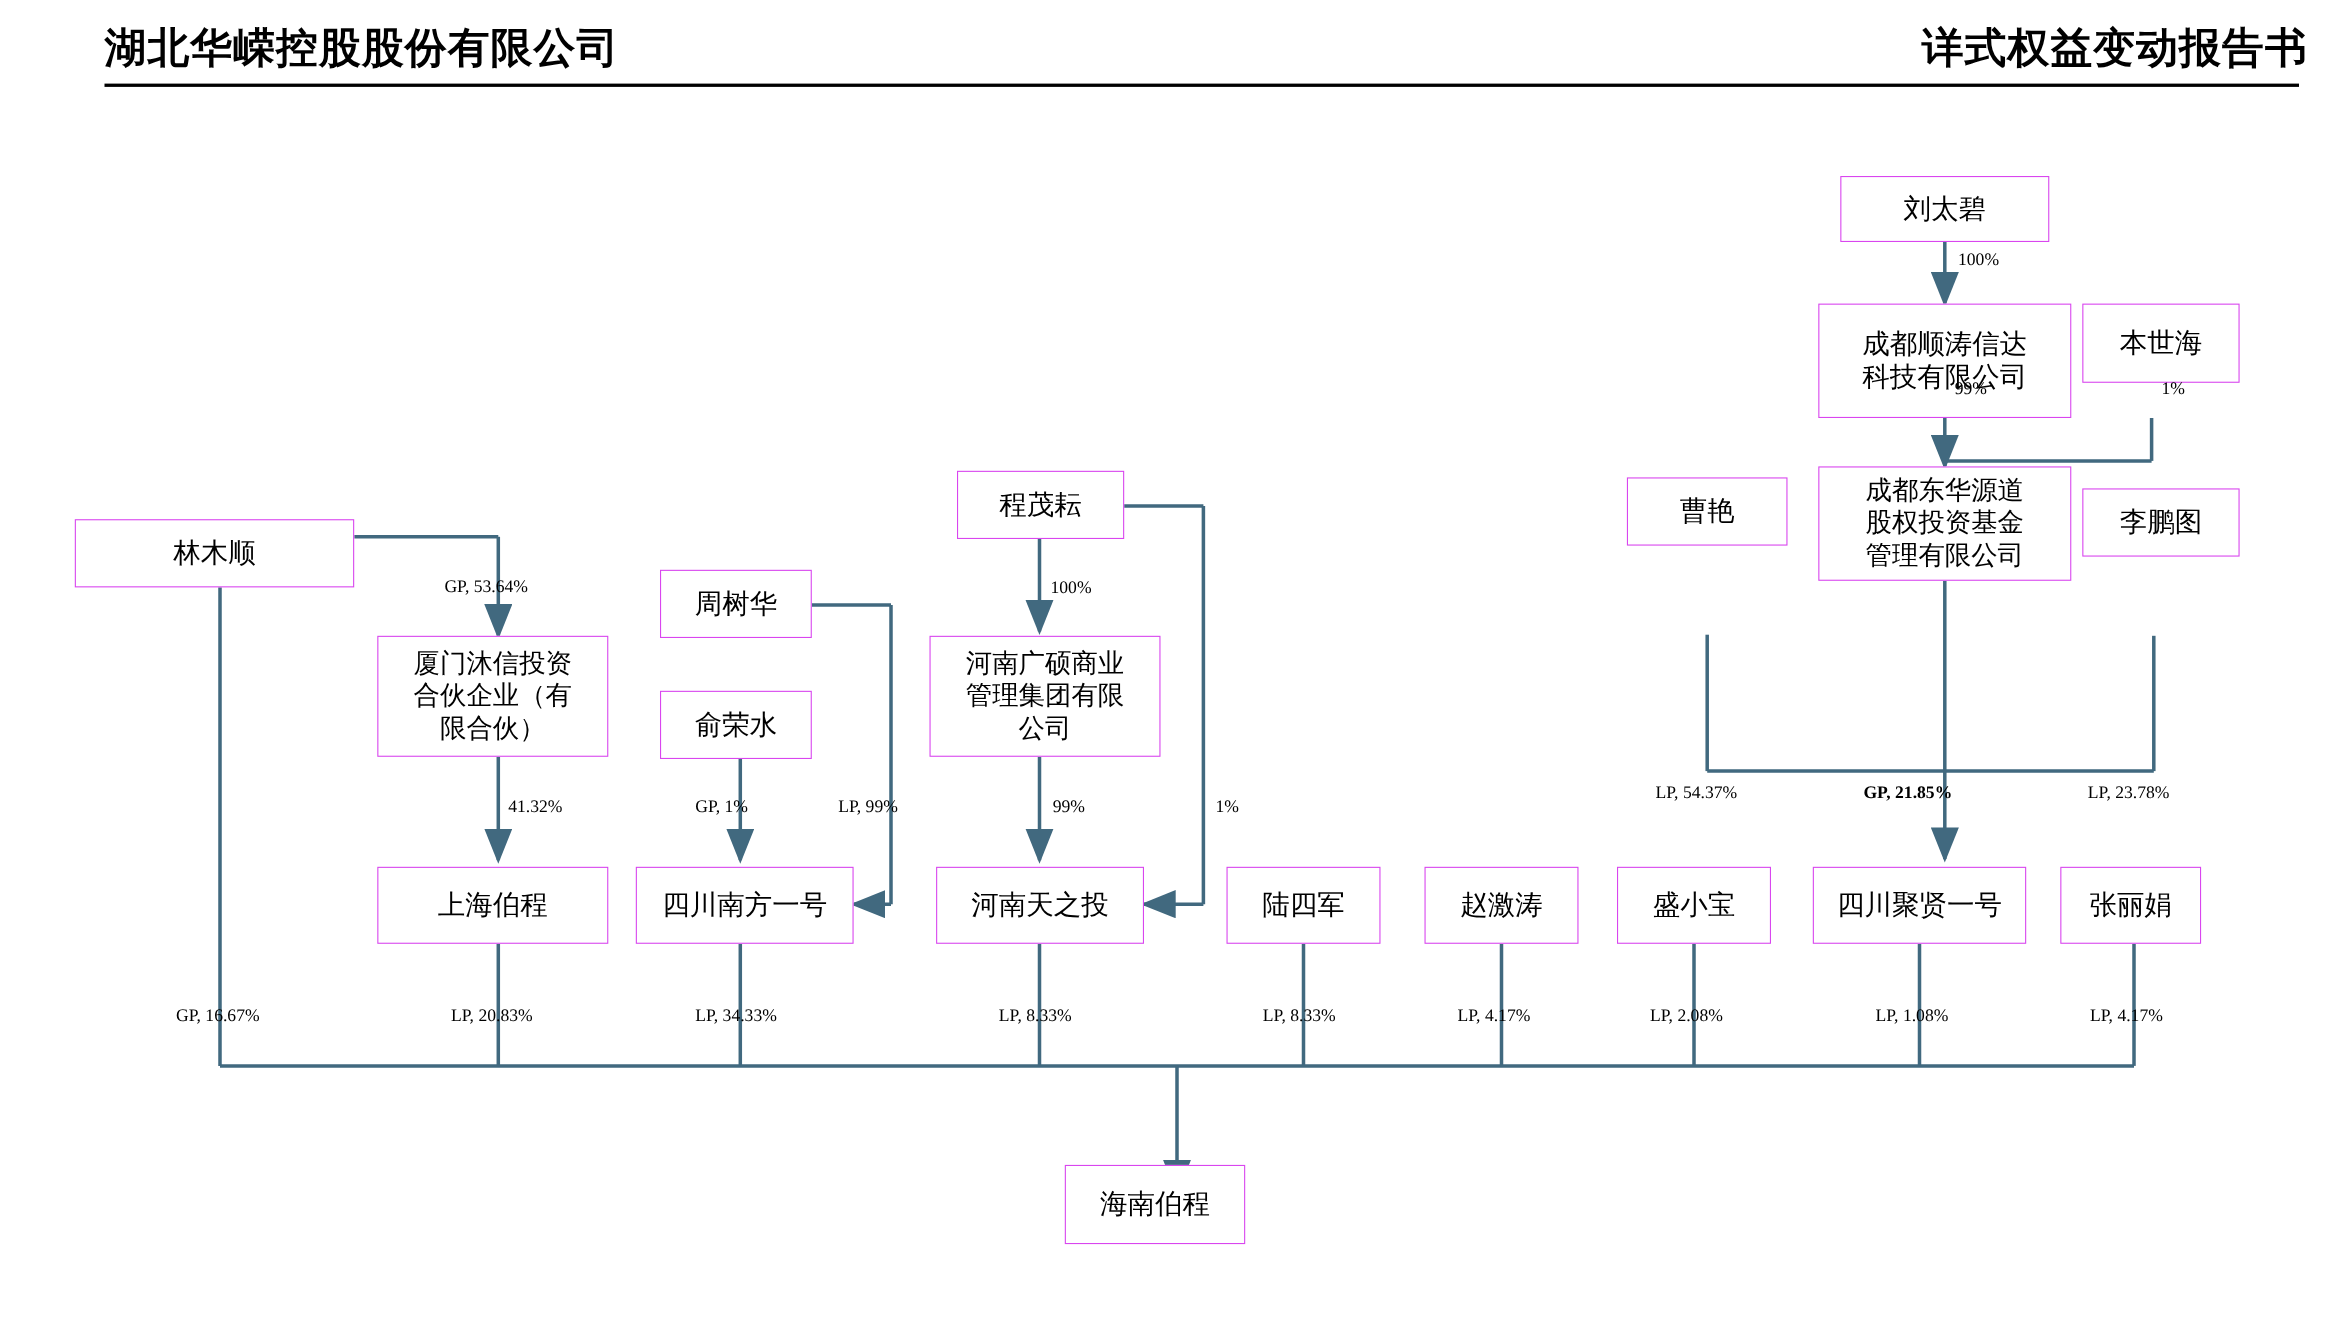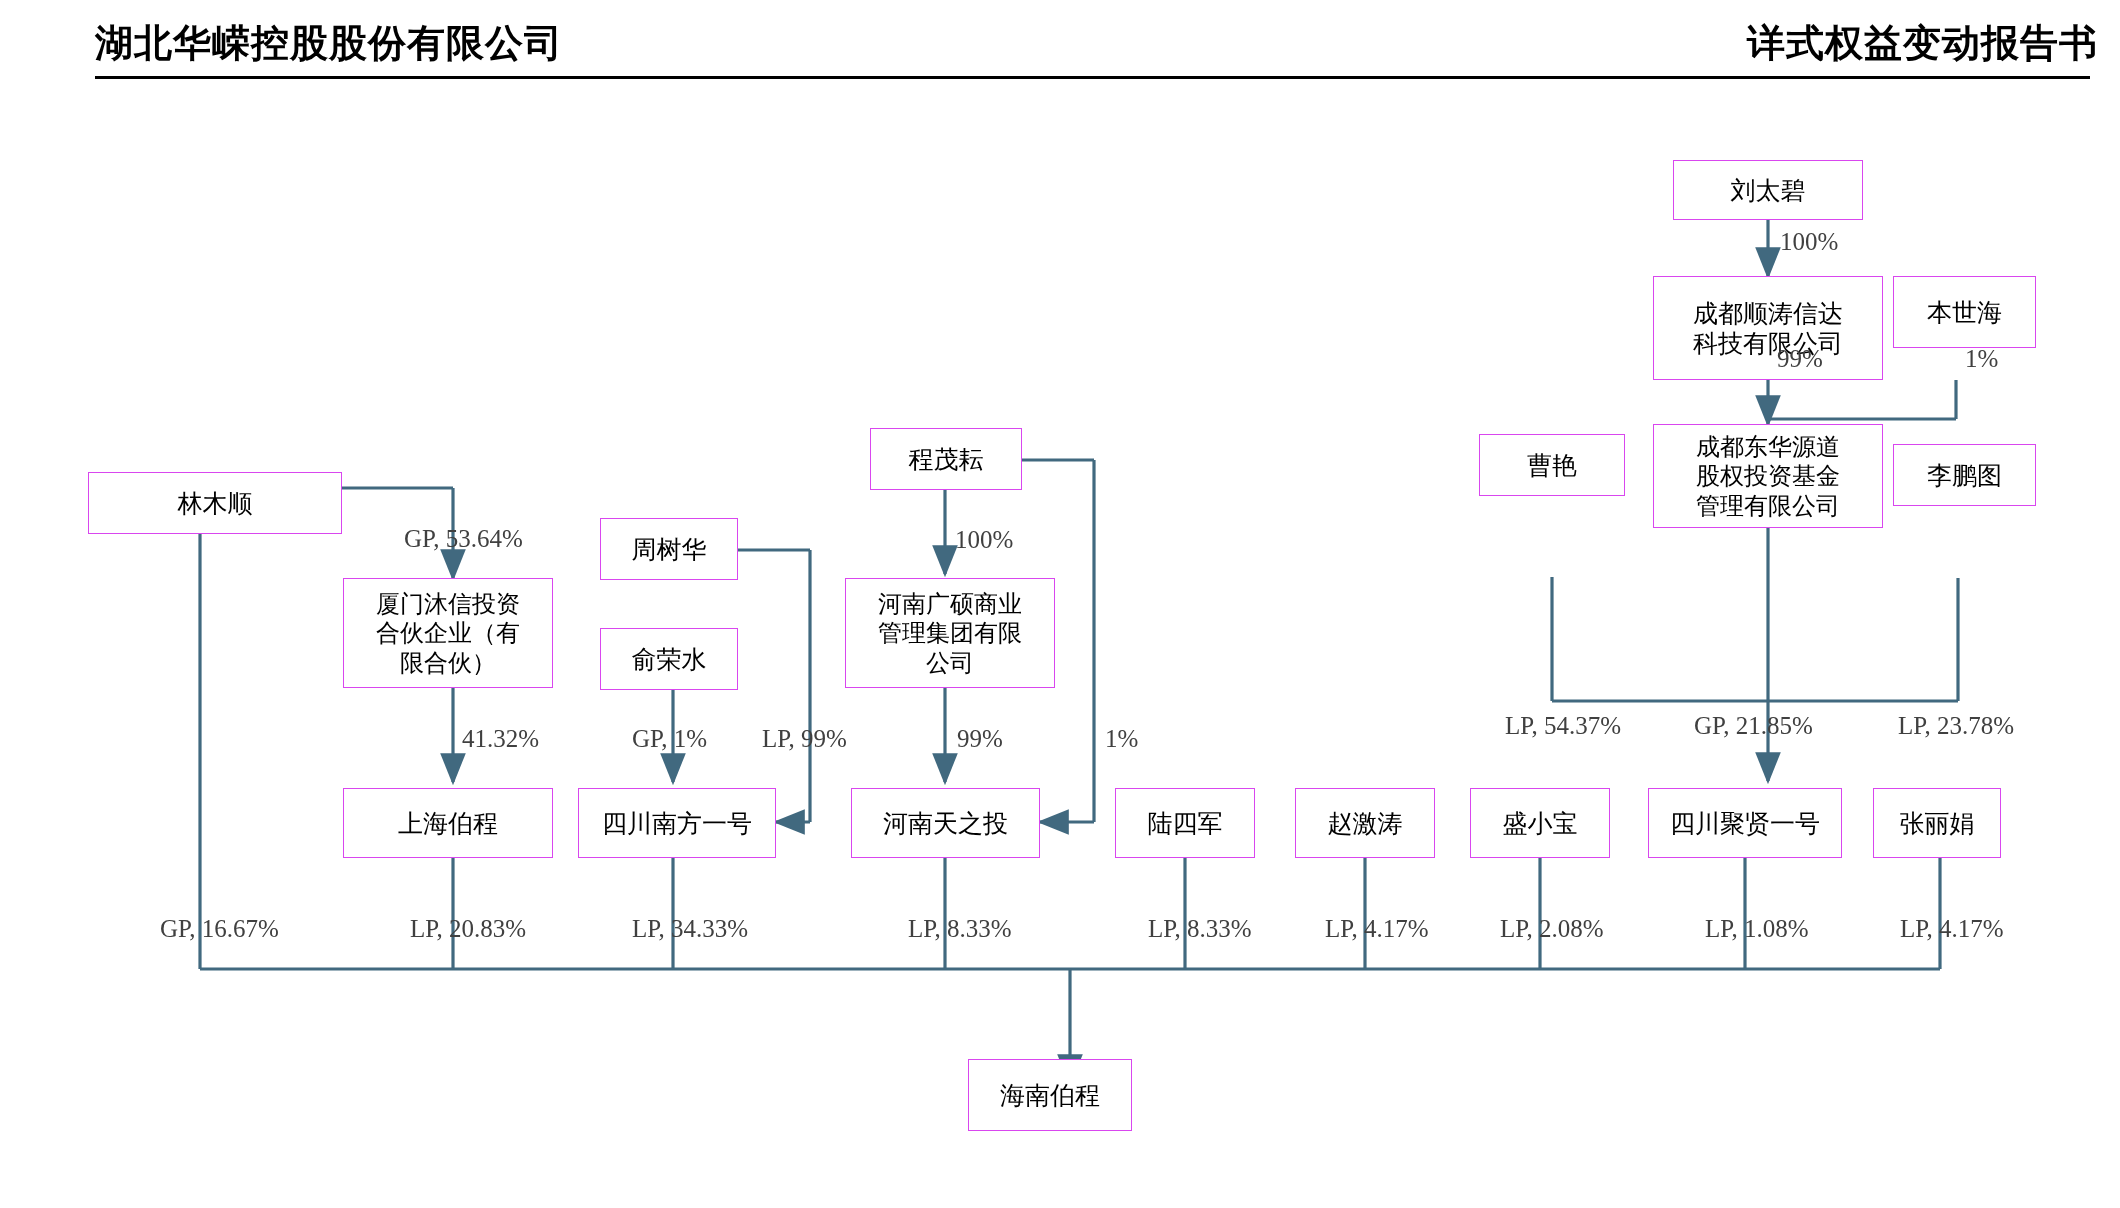--- a/index.html
+++ b/index.html
@@ -45,22 +45,22 @@
     font-size:25px;
     color:#000;
     line-height:1.22;
     padding:2px 4px;
     z-index:3;
   }
   .node .txt{display:block;width:100%;}
   .lbl{
     position:absolute;
     font-family:"Liberation Serif", serif;
-    font-size:25px;
-    color:#404040;
+    font-size:16px;
+    color:#000000;
     white-space:nowrap;
     z-index:4;
     background:transparent;
   }
   svg#wires{
     position:absolute;left:0;top:0;width:2120px;height:1208px;
     z-index:1;pointer-events:none;
   }
 </style>
 </head>
@@ -149,21 +149,21 @@
   <div class="node" style="left:1653px;top:424px;width:230px;height:104px;">
     <span class="txt" style="white-space:pre-line;font-size:24px;">成都东华源道
 股权投资基金
 管理有限公司</span>
   </div>
 
   <div class="node" style="left:1893px;top:444px;width:143px;height:62px;">
     <span class="txt">李鹏图</span>
   </div>
 
-  <div class="node" style="left:68px;top:472px;width:254px;height:62px;margin-left:20px;">
+  <div class="node" style="left:68px;top:472px;width:254px;height:62px;">
     <span class="txt">林木顺</span>
   </div>
 
   <div class="node" style="left:343px;top:578px;width:210px;height:110px;">
     <span class="txt" style="white-space:pre-line;font-size:24px;">厦门沐信投资
 合伙企业（有
 限合伙）</span>
   </div>
 
   <div class="node" style="left:600px;top:518px;width:138px;height:62px;">
@@ -217,21 +217,21 @@
   </div>
 
   <div class="node" style="left:968px;top:1059px;width:164px;height:72px;">
     <span class="txt">海南伯程</span>
   </div>
 
   <div class="lbl" style="left:1780px;top:228px;">100%</div>
   <div class="lbl" style="left:1777px;top:345px;">99%</div>
   <div class="lbl" style="left:1965px;top:345px;">1%</div>
   <div class="lbl" style="left:1505px;top:712px;">LP, 54.37%</div>
-  <div class="lbl" style="left:1694px;top:712px;">GP, 21.85%</div>
+  <div class="lbl" style="left:1694px;top:712px;font-weight:bold;">GP, 21.85%</div>
   <div class="lbl" style="left:1898px;top:712px;">LP, 23.78%</div>
   <div class="lbl" style="left:404px;top:525px;">GP, 53.64%</div>
   <div class="lbl" style="left:462px;top:725px;">41.32%</div>
   <div class="lbl" style="left:632px;top:725px;">GP, 1%</div>
   <div class="lbl" style="left:762px;top:725px;">LP, 99%</div>
   <div class="lbl" style="left:955px;top:526px;">100%</div>
   <div class="lbl" style="left:957px;top:725px;">99%</div>
   <div class="lbl" style="left:1105px;top:725px;">1%</div>
 
   <div class="lbl" style="left:160px;top:915px;">GP, 16.67%</div>

